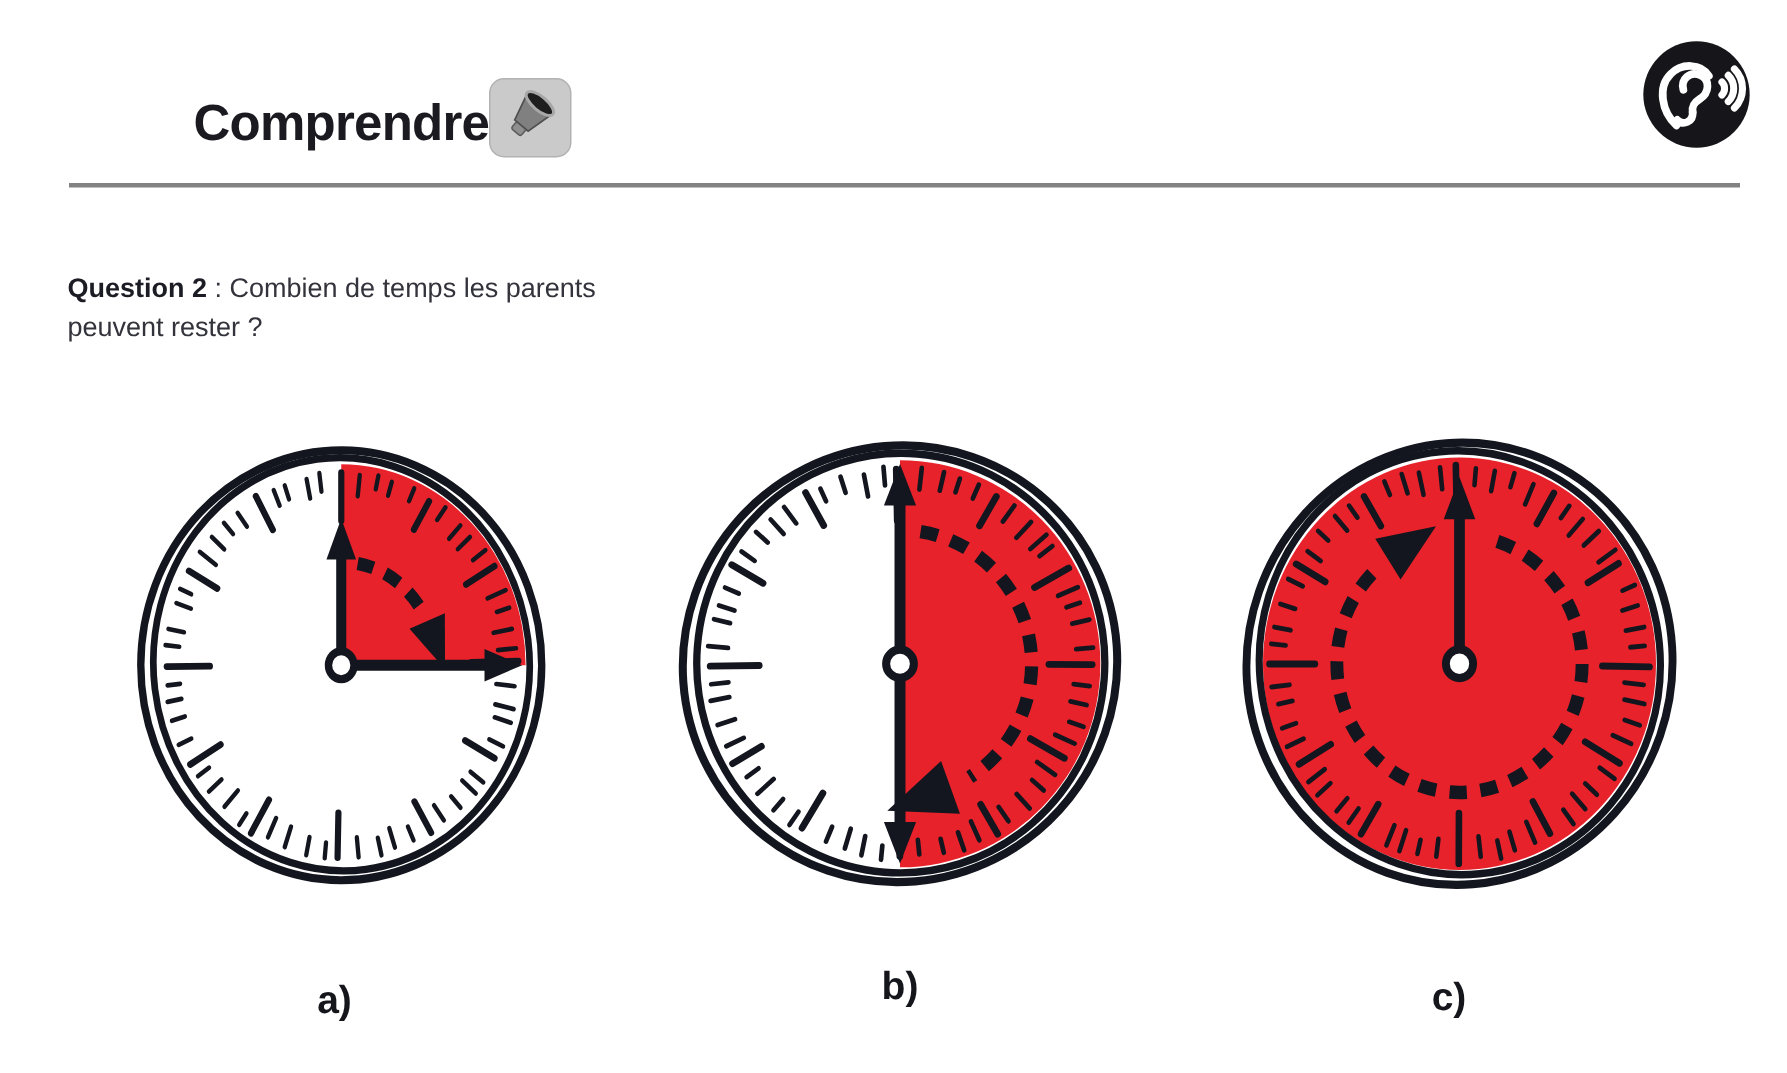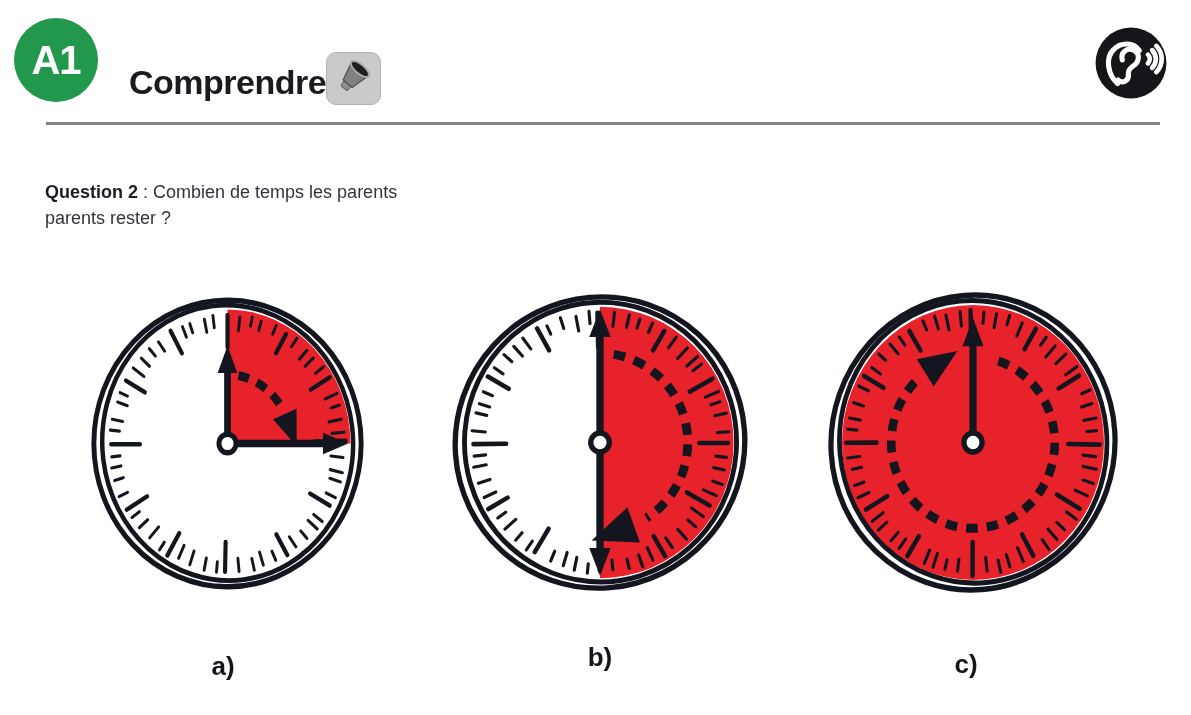--- a/index.html
+++ b/index.html
@@ -26,21 +26,20 @@
   .pos-c{left:820px;top:282px;width:306px;height:321px;}
   .lab-a{left:178px;top:651px;}
   .lab-b{left:555px;top:642px;}
   .lab-c{left:921px;top:649px;}
 </style>
 </head>
 <body>
 
 <div class="page">
 
-  <div class="badge" style="background: rgb(33, 152, 75); color: rgb(255, 255, 255);">A1</div>
 
   <h1 class="title">Comprendre</h1>
 
   <button class="speaker-btn">
     <span>
       <svg width="47" height="45" viewBox="0 0 56 54" xmlns="http://www.w3.org/2000/svg">
         <g transform="rotate(40 28 26)">
           <rect x="23" y="36" width="10" height="8" rx="2" fill="#8f8f8f" stroke="#5c5c5c" stroke-width="1.2"></rect>
           <path d="M 21 37 L 35 37 L 41 14 L 15 14 Z" fill="#808080" stroke="#4f4f4f" stroke-width="1.4"></path>
           <ellipse cx="28" cy="14" rx="13.5" ry="5.5" fill="#1e1e1e" stroke="#a8a8a8" stroke-width="2.4"></ellipse>
@@ -60,21 +59,21 @@
       <g fill="none" stroke="#ffffff" stroke-width="4.6" stroke-linecap="round">
         <path d="M 52.5 36.3 A 6 6 0 0 0 52.5 27.9"></path>
         <path d="M 56.6 40.6 A 12 12 0 0 0 56.6 23.6"></path>
         <path d="M 60.6 44.8 A 18 18 0 0 0 60.6 19.4"></path>
       </g>
     </svg>
   </div>
 
   <div class="rule"></div>
 
-  <p class="question"><strong>Question 2</strong><span> : Combien de temps les parents</span><br><span>parents rester ?</span></p>
+  <p class="question"><strong>Question 2</strong><span> : Combien de temps les parents</span><br><span>peuvent rester ?</span></p>
 
   <div class="clock pos-a">
       <svg viewBox="0 0 320 320" preserveAspectRatio="none">
         <circle cx="160" cy="160" r="136" fill="#ffffff"></circle>
         <path d="M160 160 L160 23 A137 137 0 0 1 297 160 Z" fill="#e8222a"></path>
         <ellipse cx="160" cy="160" rx="149" ry="146.5" fill="none" stroke="#14161f" stroke-width="5.5" transform="rotate(0.2 160 160)"></ellipse>
         <ellipse cx="160.5" cy="159.5" rx="139.5" ry="141.2" fill="none" stroke="#14161f" stroke-width="5" transform="rotate(-28.8 160 160)"></ellipse>
         <line x1="160.02237641566242" y1="28.711434169600096" x2="160.01678394540372" y2="61.523990514296585" stroke="#14161f" stroke-width="4.6" stroke-linecap="round"></line>
         <line x1="173.75841940348977" y1="30.423246534555602" x2="172.22921430373106" y2="44.825295665233554" stroke="#14161f" stroke-width="3.2" stroke-linecap="round"></line>
         <line x1="187.5989488809012" y1="30.785169034050853" x2="185.62699330906565" y2="40.01761868228432" stroke="#14161f" stroke-width="3.2" stroke-linecap="round"></line>

